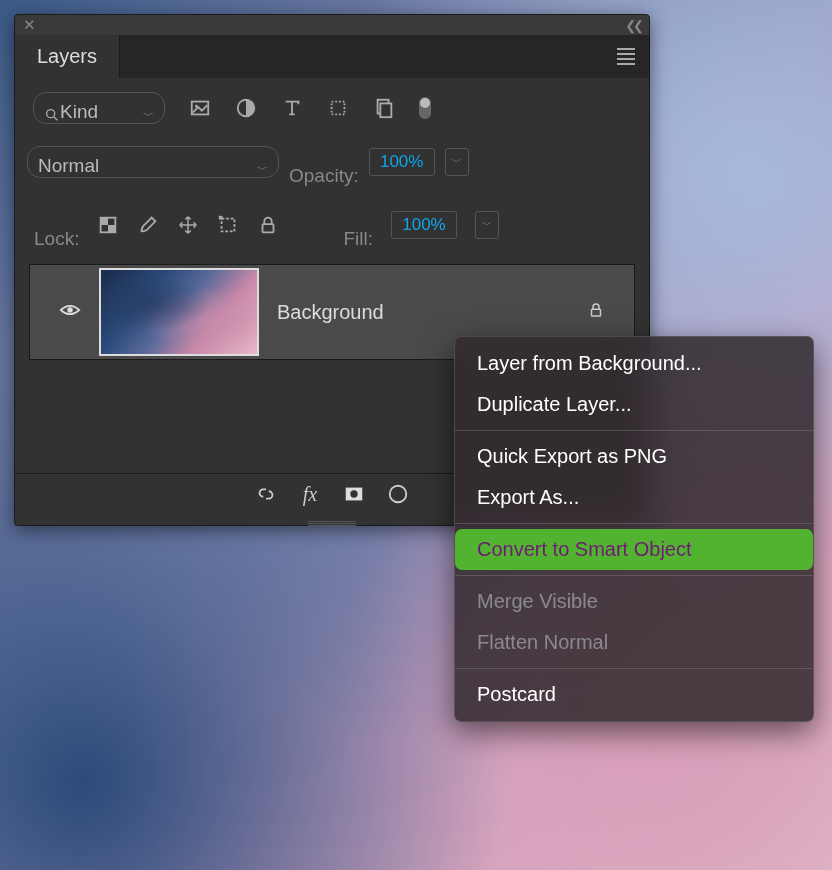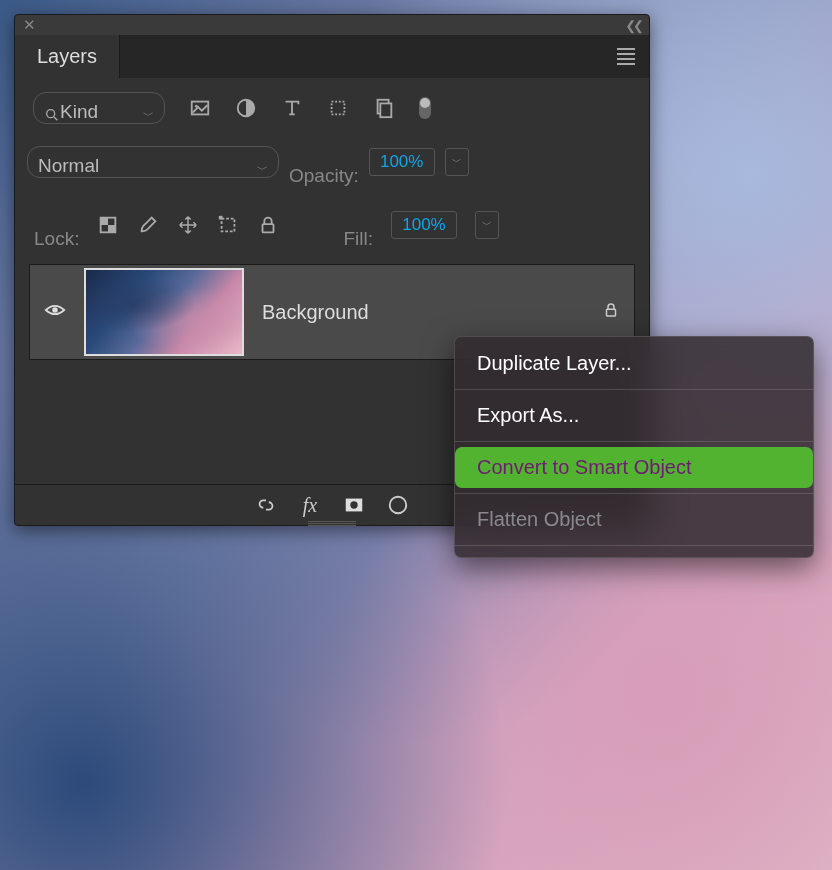--- a/index.html
+++ b/index.html
@@ -35,35 +35,35 @@
   .sq-ico{width:22px;height:22px;display:flex;align-items:center;justify-content:center;color:#aaa;}
   .sq-ico svg{width:22px;height:22px;}
   .blend-row{gap:10px;padding:6px 12px;}
   .blend-select{min-width:230px;}
   .lbl{color:#888;font-size:19px;margin-top:29px;}
   .pct-box{border:1px solid #555;border-radius:3px;height:26px;width:64px;display:flex;align-items:center;justify-content:center;font-size:17px;color:#0ea5e9;}
   .mini-chev{border:1px solid #555;border-radius:3px;width:22px;height:26px;display:flex;align-items:center;justify-content:center;font-size:10px;color:#888;}
   .lock-row{gap:18px;padding:6px 18px 14px 19px;}
   .layer-row{
     margin:0 14px;border:1px solid #1a1a1a;background:#4a4a4a;height:94px;
-    display:flex;align-items:center;gap:18px;padding:0 14px;
+    display:flex;align-items:center;gap:18px;padding:0 29px;
   }
   .eye{width:22px;}
   .thumb{
     width:160px;height:88px;border:2px solid #ddd;box-sizing:border-box;
     background:linear-gradient(130deg,#1a2a4a 0%,#2a4a7a 30%,#5a6a9a 50%,#c888a8 70%,#e8b8c8 100%);
     position:relative;overflow:hidden;
   }
   .thumb::before{content:"";position:absolute;inset:0;background:
     radial-gradient(ellipse at 30% 40%,rgba(40,60,100,.8) 0%,transparent 40%),
     radial-gradient(ellipse at 70% 60%,rgba(200,140,170,.7) 0%,transparent 45%);}
   .layer-name{font-size:20px;color:#ddd;}
   .lock-badge{margin-left:auto;color:#bbb;}
   .panel-bottom{
-    position:absolute;bottom:0;left:0;right:0;height:40px;
+    position:absolute;bottom:11px;left:0;right:0;height:40px;
     border-top:1px solid #1a1a1a;display:flex;align-items:center;justify-content:center;gap:22px;
     background:#323232;border-radius:0 0 4px 4px;
   }
   .grip{position:absolute;bottom:-1px;left:50%;transform:translateX(-50%);width:48px;height:5px;}
   .grip::before{content:"";display:block;width:100%;height:1px;background:#555;box-shadow:0 2px 0 #555,0 4px 0 #555;}
   
   .ctx{
     position:absolute;left:454px;top:336px;width:358px;
     background:rgba(50,42,46,.86);backdrop-filter:blur(18px);
     border:1px solid rgba(120,120,120,.4);border-radius:7px;
@@ -213,21 +213,25 @@
     <span class="sq-ico">
         <svg viewBox="0 0 24 24">
           <circle cx="12" cy="12" r="9" fill="none" stroke="#ccc" stroke-width="2"></circle>
         </svg>
       </span>
   </div>
   <div class="grip"></div>
 </div>
 
 <div class="ctx" id="ctx">
+    <div class="ctx-item enabled">Layer from Background...</div>
     <div class="ctx-item enabled">Duplicate Layer...</div>
     <div class="ctx-sep"></div>
+    <div class="ctx-item enabled">Quick Export as PNG</div>
     <div class="ctx-item enabled">Export As...</div>
     <div class="ctx-sep"></div>
     <div class="ctx-item enabled sel">Convert to Smart Object</div>
     <div class="ctx-sep"></div>
-    <div class="ctx-item disabled">Flatten Object</div>
-    <div class="ctx-sep"></div>
+    <div class="ctx-item disabled">Merge Visible</div>
+    <div class="ctx-item disabled">Flatten Normal</div>
+    <div class="ctx-sep"></div>
+    <div class="ctx-item enabled">Postcard</div>
   </div>
 
 </body></html>

